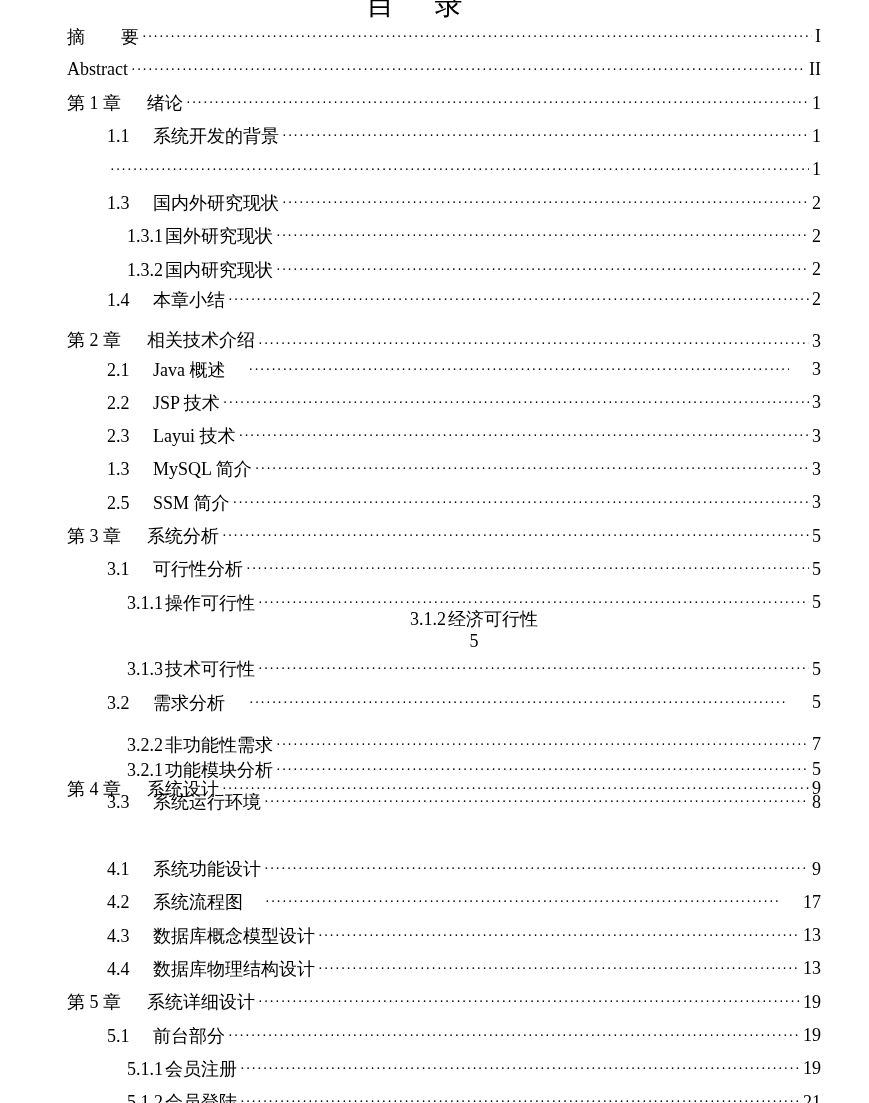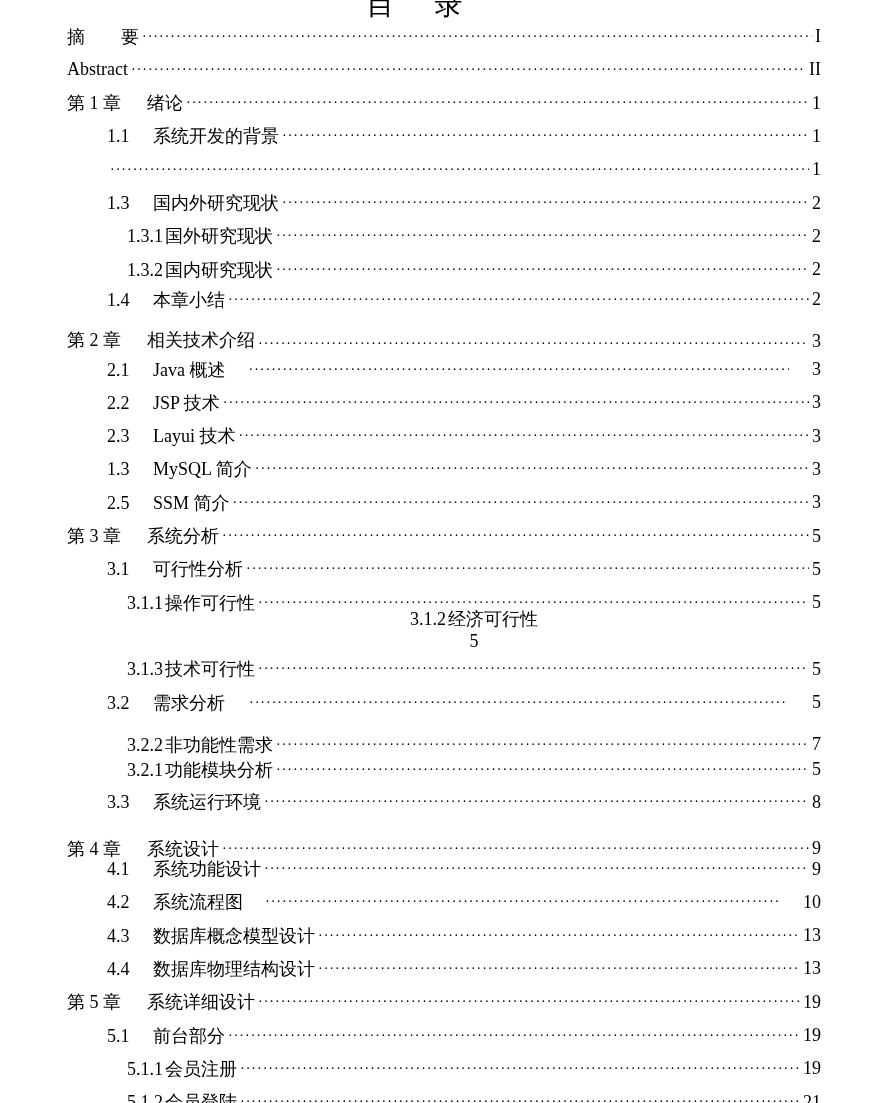--- a/index.html
+++ b/index.html
@@ -134,34 +134,34 @@
     <div class="row l2" style="top: 708px;">
       <span class="lbl"><span class="num" style="margin-right: 2px;">3.2.2</span><span>非功能性需求</span></span>
       <span class="dots">········································································································································································································</span>
       <span class="pg">7</span>
     </div>
     <div class="row l1" style="top: 765.9px;">
       <span class="lbl"><span class="num">3.3</span><span>系统运行环境</span></span>
       <span class="dots">········································································································································································································</span>
       <span class="pg">8</span>
     </div>
-    <div class="row l0" style="top: 812px;">
+    <div class="row l0" style="top: 752px;">
       <span class="lbl"><span class="num">第 4 章</span><span>系统设计</span></span>
       <span class="dots">········································································································································································································</span>
       <span class="pg">9</span>
     </div>
     <div class="row l1" style="top: 832.5px;">
       <span class="lbl"><span class="num">4.1</span><span>系统功能设计</span></span>
       <span class="dots">········································································································································································································</span>
       <span class="pg">9</span>
     </div>
     <div class="row l1" style="top: 865.8px; gap: 19px;">
       <span class="lbl"><span class="num">4.2</span><span>系统流程图</span></span>
       <span class="dots">········································································································································································································</span>
-      <span class="pg">10</span>
+      <span class="pg">17</span>
     </div>
     <div class="row l1" style="top: 899.1px;">
       <span class="lbl"><span class="num">4.3</span><span>数据库概念模型设计</span></span>
       <span class="dots">········································································································································································································</span>
       <span class="pg">13</span>
     </div>
     <div class="row l1" style="top: 932.4px;">
       <span class="lbl"><span class="num">4.4</span><span>数据库物理结构设计</span></span>
       <span class="dots">········································································································································································································</span>
       <span class="pg">13</span>

